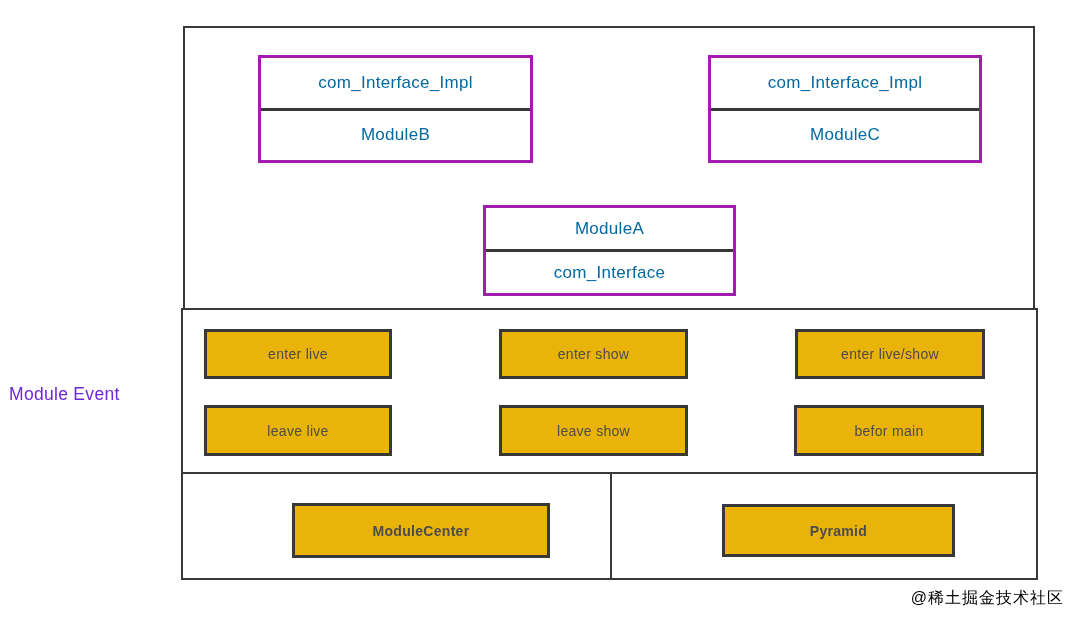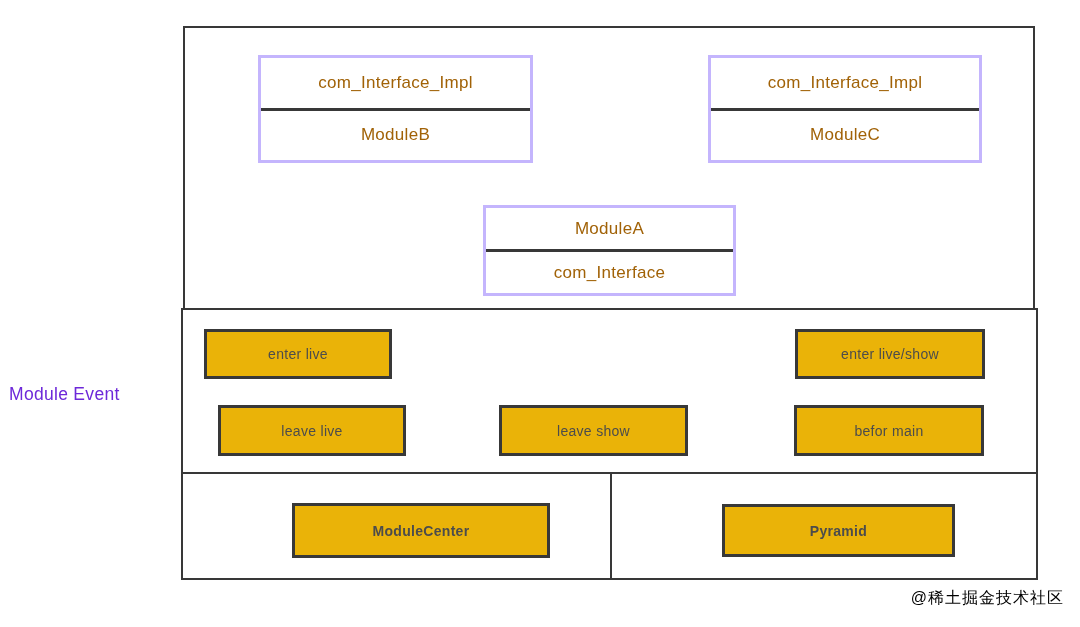--- a/index.html
+++ b/index.html
@@ -30,42 +30,42 @@
     position: absolute;
     border: 3px solid #383838;
     background: #eab308;
     display: flex; align-items: center; justify-content: center;
     font-size: 14px; letter-spacing: 0.3px;
     color: #4c4c4c;
   }
   
   .stack {
     position: absolute;
-    border: 3px solid #c4b5fd;
+    border: 3px solid #a21caf;
     background: #ffffff;
     display: flex; flex-direction: column;
     font-size: 17px; letter-spacing: 0.3px;
-    color: #a16207;
+    color: #0369a1;
   }
   .stack .cell {
     flex: 1;
     display: flex; align-items: center; justify-content: center;
   }
   .stack .cell:first-child { border-bottom: 3px solid #383838; }
 
   
   #module-b { left: 73px;  top: 27px;  width: 275px; height: 108px; }
   #module-c { left: 523px; top: 27px;  width: 274px; height: 108px; }
   #module-a { left: 298px; top: 177px; width: 253px; height: 91px; }
 
   
   #event-enter-live      { left: 21px;  top: 19px; width: 188px; height: 50px; }
   #event-enter-show      { left: 316px; top: 19px; width: 189px; height: 50px; }
   #event-enter-live-show { left: 612px; top: 19px; width: 190px; height: 50px; }
-  #event-leave-live      { left: 35px;  top: 95px; width: 188px; height: 51px; }
+  #event-leave-live      { left: 21px;  top: 95px; width: 188px; height: 51px; }
   #event-leave-show      { left: 316px; top: 95px; width: 189px; height: 51px; }
   #event-befor-main      { left: 611px; top: 95px; width: 190px; height: 51px; }
 
   
   #core-divider {
     position: absolute;
     left: 427px; top: 0;
     width: 2px; height: 100%;
     background: #383838;
   }
@@ -112,20 +112,21 @@
 
     <div class="stack" id="module-a">
       <div class="cell">ModuleA</div>
       <div class="cell">com_Interface</div>
     </div>
 
   </div>
 
   <div class="section" id="event-section">
     <div class="box" id="event-enter-live">enter live</div>
+    <div class="box" id="event-enter-show">enter show</div>
     <div class="box" id="event-enter-live-show">enter live/show</div>
     <div class="box" id="event-leave-live">leave live</div>
     <div class="box" id="event-leave-show">leave show</div>
     <div class="box" id="event-befor-main">befor main</div>
   </div>
 
   <div class="section" id="core-section">
     <div id="core-divider"></div>
     <div class="box" id="module-center">ModuleCenter</div>
     <div class="box" id="pyramid">Pyramid</div>

